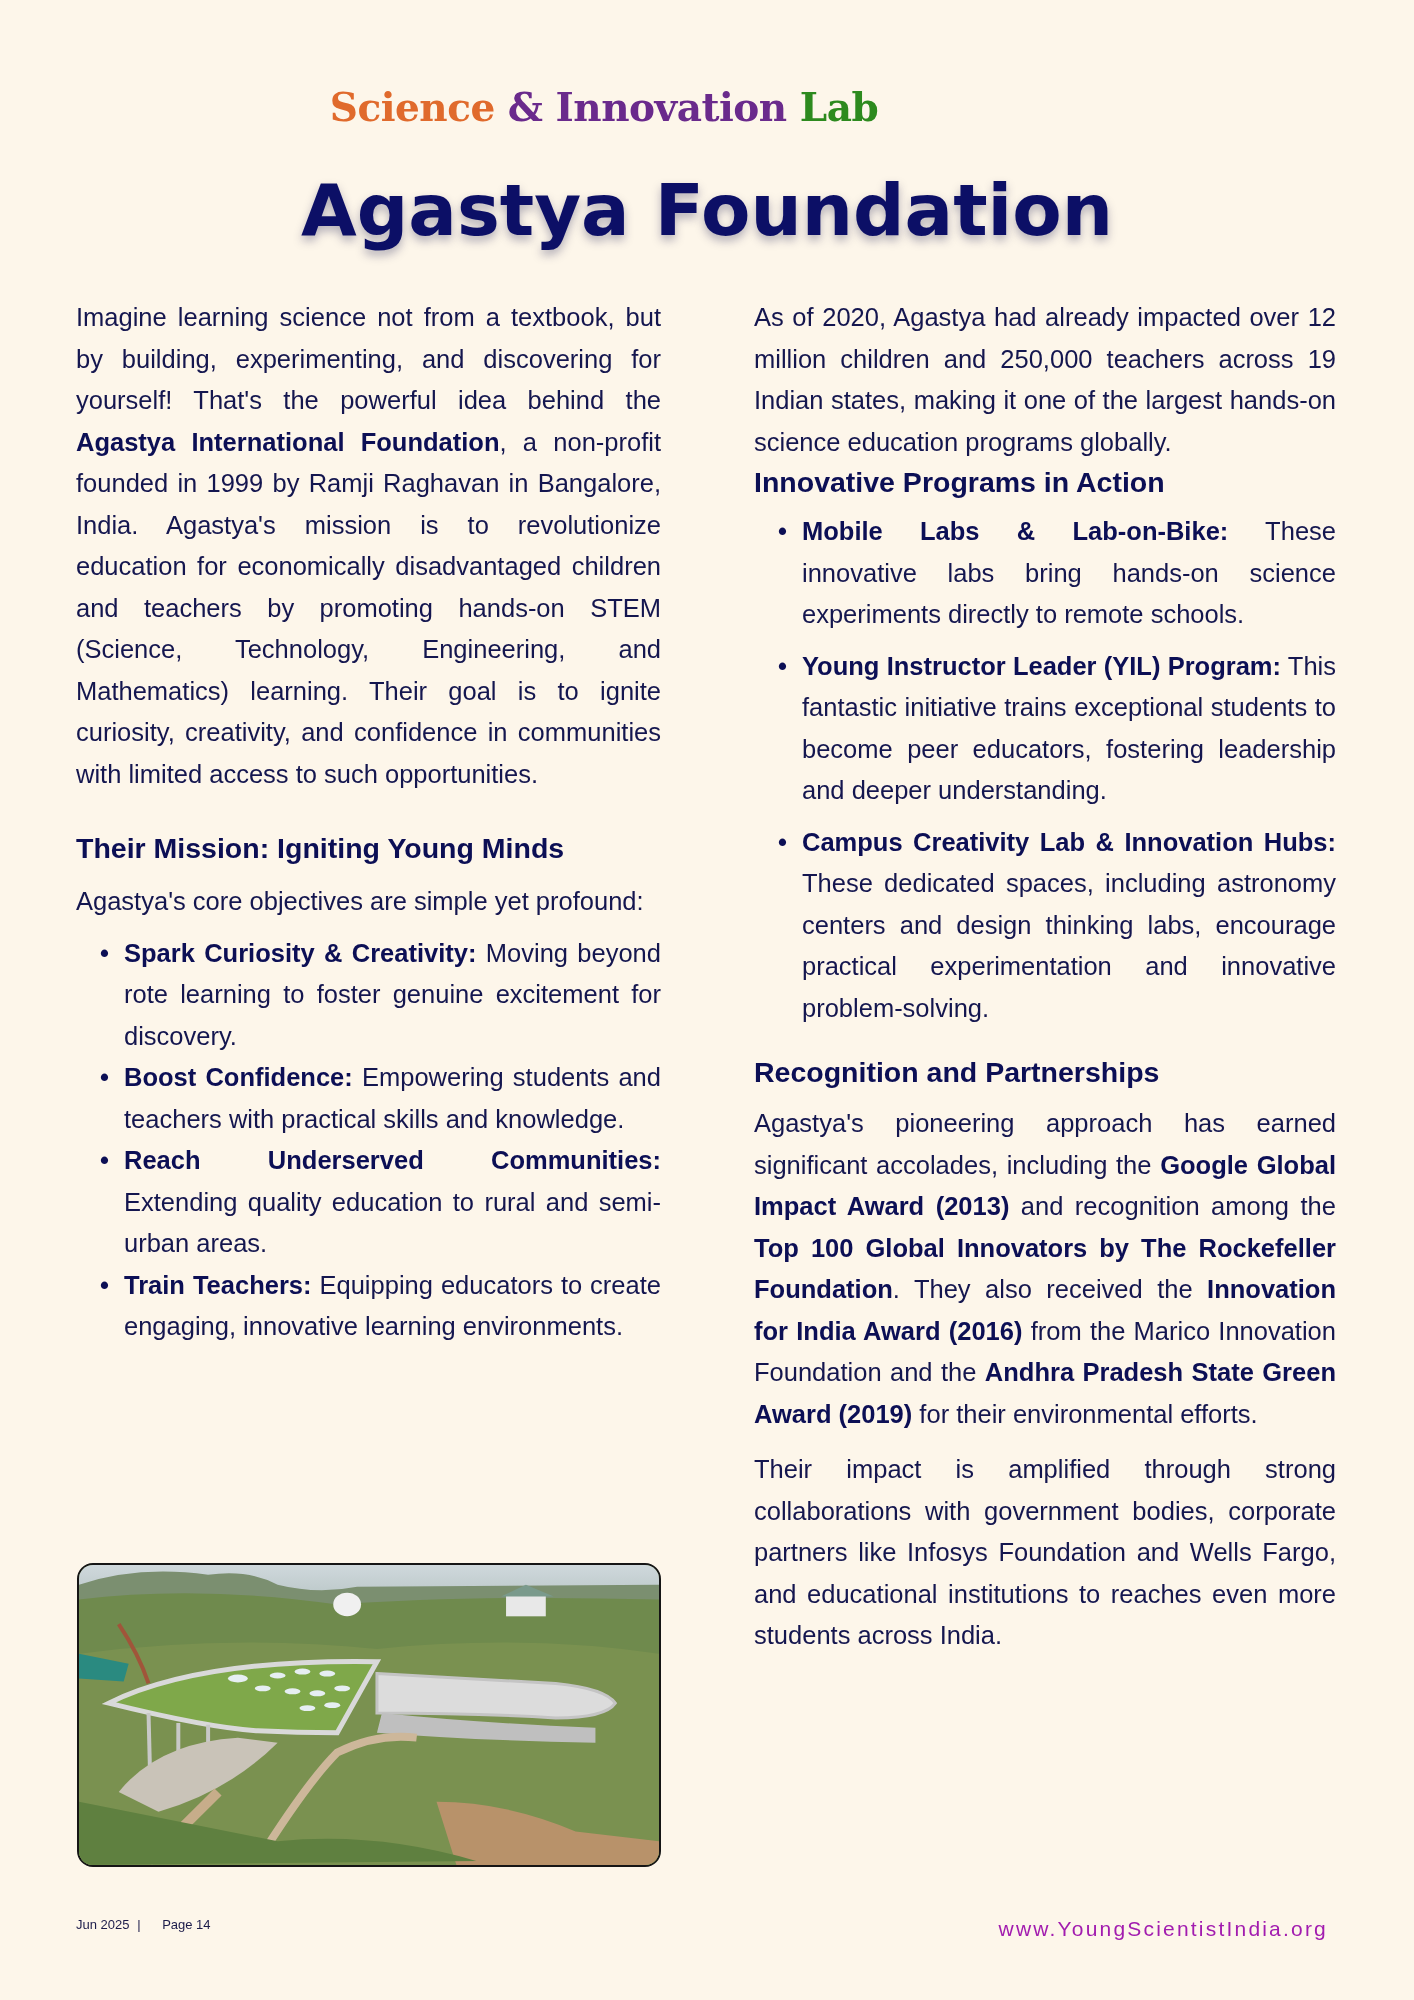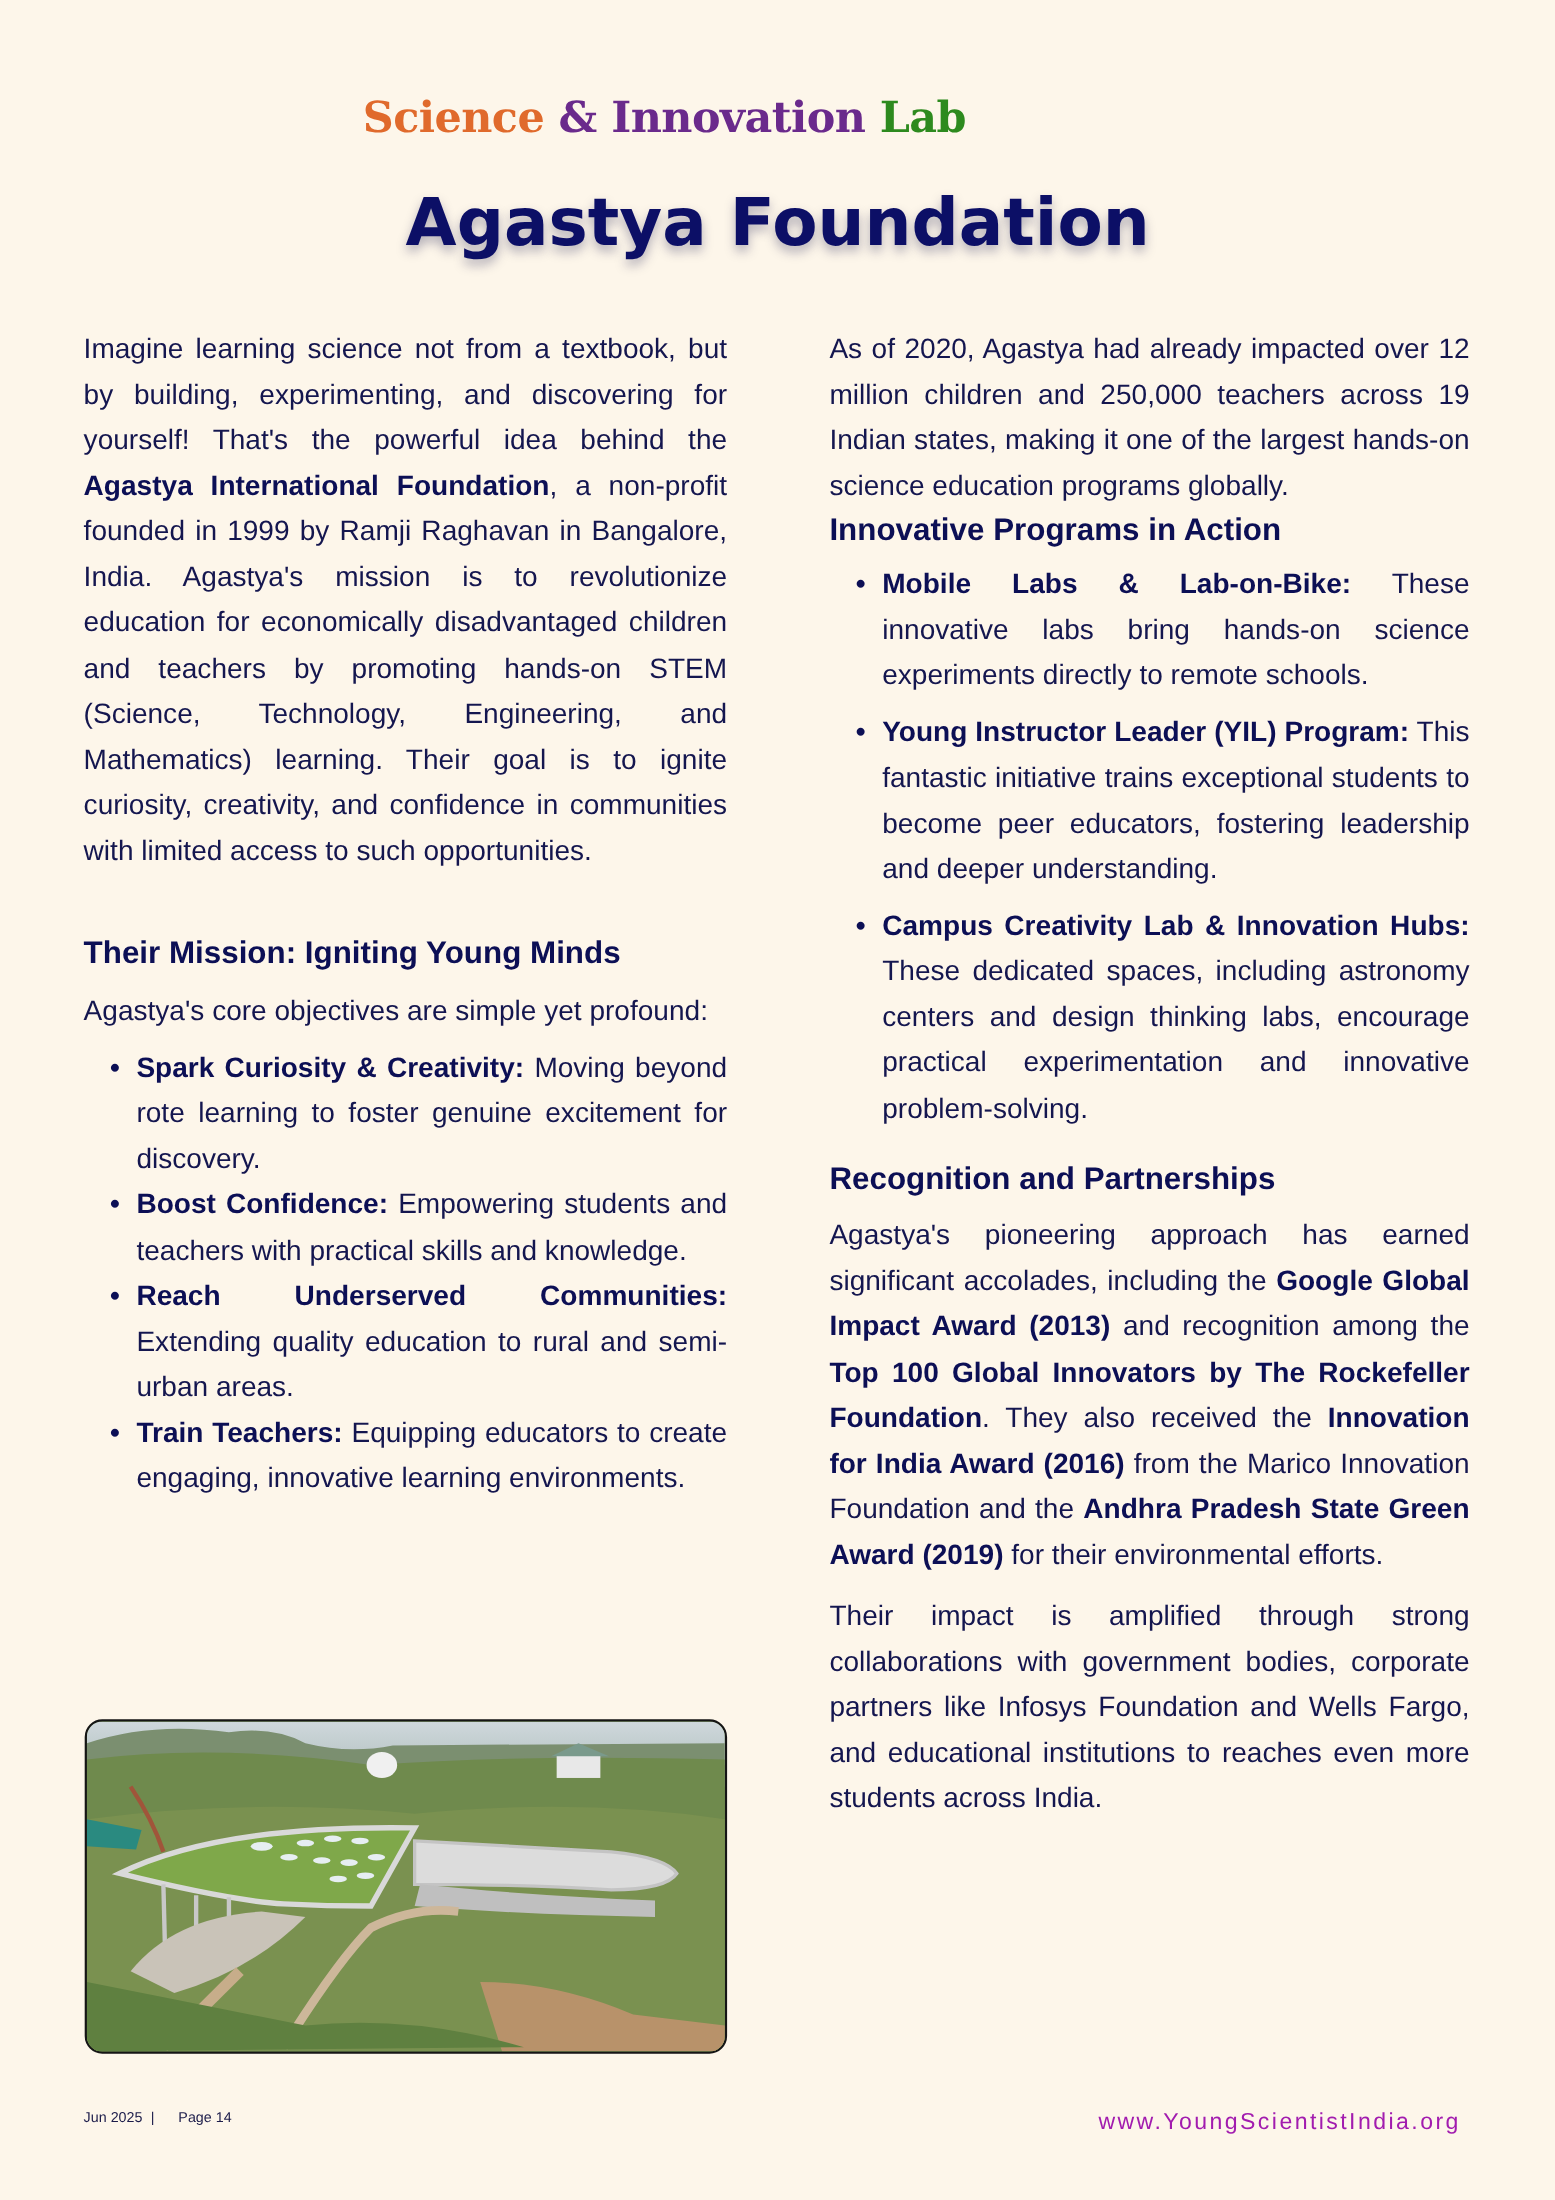--- a/index.html
+++ b/index.html
@@ -20,21 +20,21 @@
     }
     .kicker .w1 { color: #e06a2c; }
     .kicker .w2 { color: #6a2a8c; }
     .kicker .w3 { color: #6a2a8c; }
     .kicker .w4 { color: #2d8a1e; }
     .title {
       position: absolute; top: 168px; left: 0; width: 1414px;
       text-align: center;
       font-family: "DejaVu Sans", sans-serif;
       font-weight: bold;
-      font-size: 60px;
+      font-size: 72px;
       color: #0c0f66;
       letter-spacing: 0px;
       text-shadow: 0 5px 10px rgba(40, 40, 90, 0.35);
     }
     .col {
       position: absolute;
       font-size: 25.5px;
       line-height: 41.5px;
       color: #14164f;
       text-align: justify;
@@ -89,21 +89,21 @@
   <span class="w2">&amp;</span>
   <span class="w3">Innovation</span>
   <span class="w4">Lab</span>
 </div>
 
 <h1 class="title">Agastya Foundation</h1>
 
 <div class="col col-left">
   <p><span>Imagine learning science not from a textbook, but by building, experimenting, and discovering for yourself! That's the powerful idea behind the </span><b>Agastya International Foundation</b><span>, a non-profit founded in 1999 by Ramji Raghavan in Bangalore, India. Agastya's mission is to revolutionize education for economically disadvantaged children and teachers by promoting hands-on STEM (Science, Technology, Engineering, and Mathematics) learning. Their goal is to ignite curiosity, creativity, and confidence in communities with limited access to such opportunities.</span></p>
 
-  <h2 class="section" style="margin-top:52px;">Their Mission: Igniting Young Minds</h2>
+  <h2 class="section" style="margin-top:34px;">Their Mission: Igniting Young Minds</h2>
   <p style="margin-top:14px;">Agastya's core objectives are simple yet profound:</p>
 
   <ul class="bullets" style="margin-top:10px;">
     <li><b>Spark Curiosity &amp; Creativity:</b><span> Moving beyond rote learning to foster genuine excitement for discovery.</span></li>
     <li><b>Boost Confidence:</b><span> Empowering students and teachers with practical skills and knowledge.</span></li>
     <li><b>Reach Underserved Communities:</b><span> Extending quality education to rural and semi-urban areas.</span></li>
     <li><b>Train Teachers:</b><span> Equipping educators to create engaging, innovative learning environments.</span></li>
   </ul>
 </div>
 

